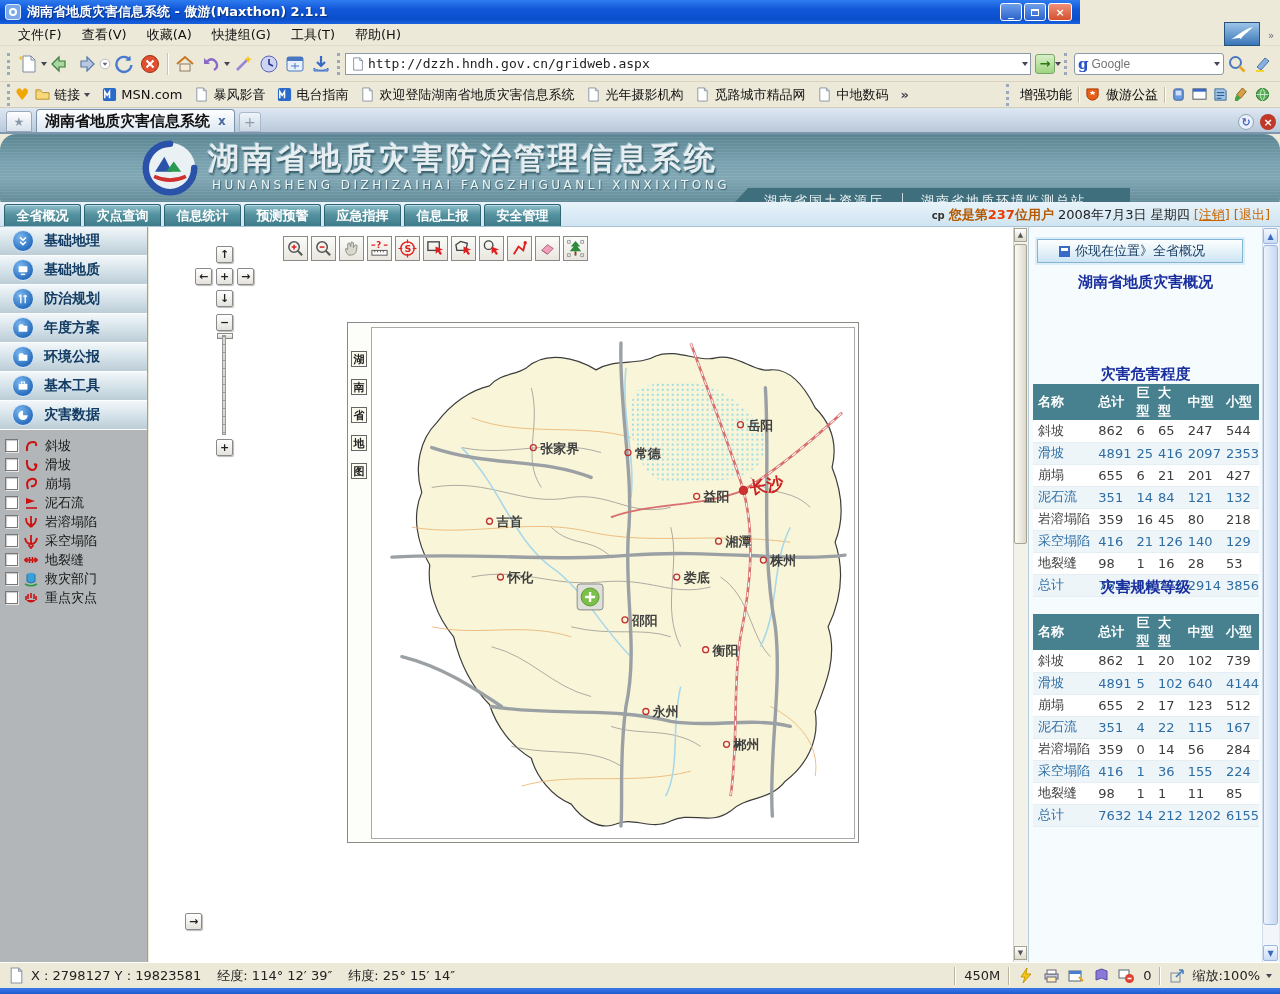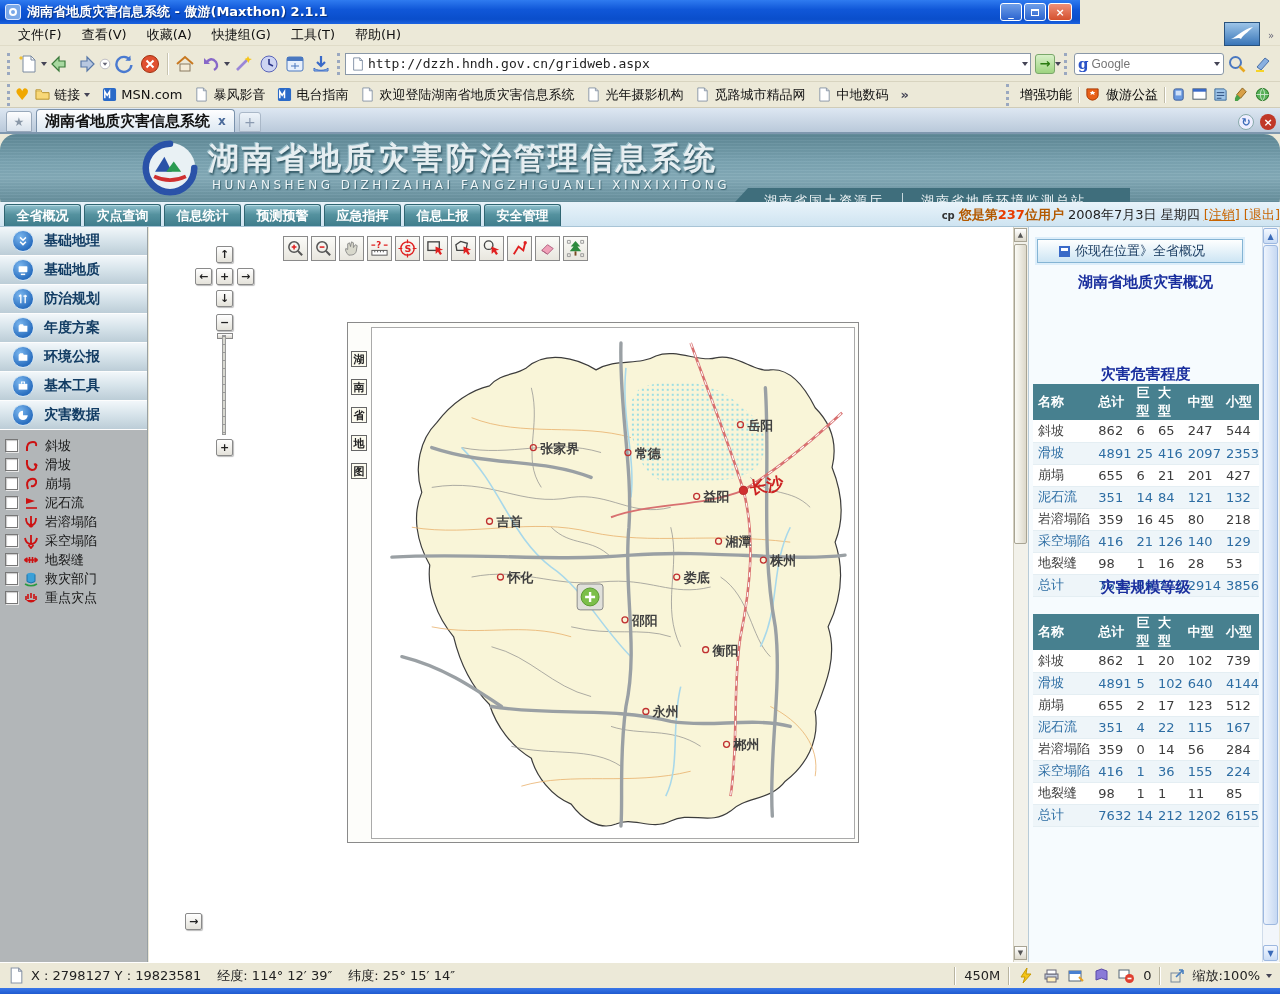--- a/index.html
+++ b/index.html
@@ -80,21 +80,21 @@
   .bsub { position:absolute; left:212px; top:44px; font-size:12px; color:#eef5f7; letter-spacing:3.5px; text-shadow:1px 1px 1px #3a626e; }
   .blinks { position:absolute; right:150px; bottom:0; height:26px; background:#3f6e7c; display:flex; align-items:center; padding:0 44px 0 40px; clip-path:polygon(24px 0,100% 0,100% 100%,0 100%); gap:18px;margin-top:8px; }
   .bhlink { color:#eef4f6; font-size:13px; letter-spacing:2px; }
   .bdiv { width:1px; height:16px; background:#c8d8dd; }
 
   
   .navrow { left:0; top:202px; width:1280px; height:25px; background:linear-gradient(180deg,#e8f3fa,#cfe4f1); display:flex; align-items:flex-end; padding-left:4px; border-bottom:1px solid #a8c4d6;}
   .navtab { width:77px; height:22px; margin-right:3px; border:1px solid #2f6572; border-bottom:none; border-radius:3px 3px 0 0;
     background:linear-gradient(180deg,#8fc0cd,#55929f 45%,#3f7d8c); color:#fff; font-weight:bold; font-size:13px;
     display:flex; align-items:center; justify-content:center; box-shadow:inset 0 1px 0 #b8dbe4; }
-  .userinfo { margin-left:auto; display:flex; align-items:center; gap:4px; padding-right:0; font-size:13px; height:22px;}
+  .userinfo { margin-left:auto; display:flex; align-items:center; gap:4px; padding-right:10px; font-size:13px; height:22px;}
   .useg { font-weight:bold; color:#b35900; }
   .useg.red { color:#e83c00; }
   .uprefix { font-size:10px; font-weight:bold; color:#333; }
   .udate { color:#222; }
   .ulink { color:#c86400; }
   .ulink.ul { text-decoration:underline; }
 
   
   .sidebar { left:0; top:227px; width:148px; height:884px; background:#b2b6b8; border-right:1px solid #98a0a4; }
   .sgroup { height:29px; border-bottom:1px solid #fdfdfd; background:linear-gradient(180deg,#f2f7fa,#d6e3ea 50%,#bccdd7);

